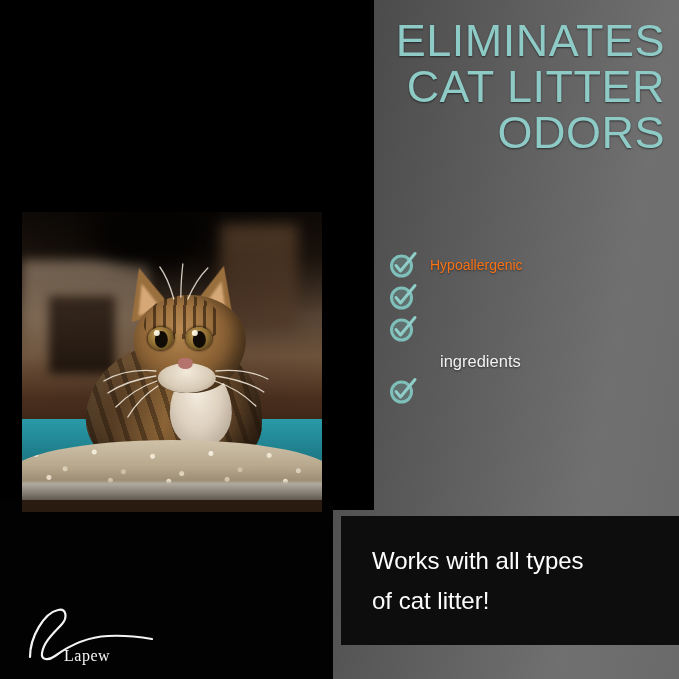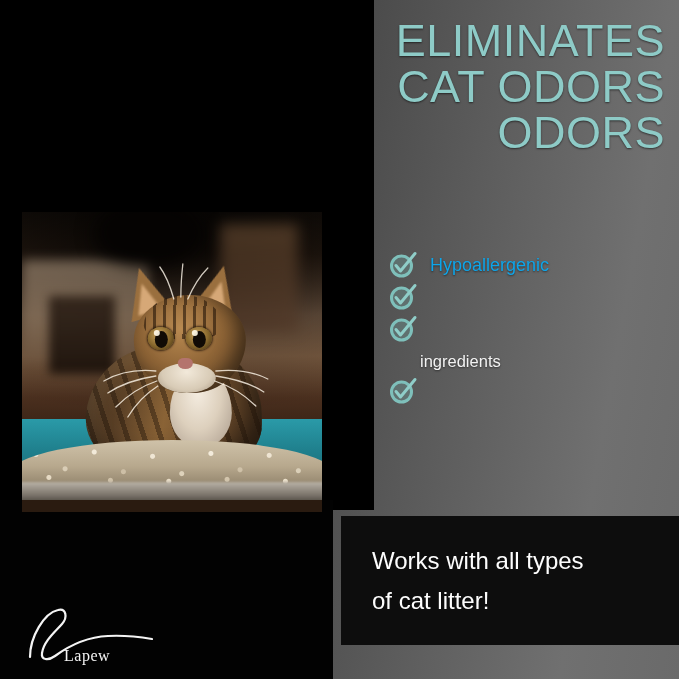--- a/index.html
+++ b/index.html
@@ -283,31 +283,31 @@
   }
   .check-icon {
     flex: 0 0 auto;
     width: 30px;
     height: 30px;
     position: relative;
     margin-right: 12px;
   }
   .check-icon svg { display: block; }
   .benefit-text {
-    color: #0ea5e9;
-    font-size: 18px;
+    color: #f97316;
+    font-size: 14px;
     line-height: 30px;
     white-space: nowrap;
     text-shadow: 0 1px 2px rgba(0,0,0,.5);
   }
   .benefit-cont {
     color: #f2f2f2;
     font-size: 16.5px;
     line-height: 30px;
-    margin-left: 32px;
+    margin-left: 52px;
     text-shadow: 0 1px 2px rgba(0,0,0,.5);
   }
 
   
   .callout {
     position: absolute;
     left: 341px;
     top: 516px;
     width: 338px;
     height: 129px;
@@ -398,21 +398,21 @@
       </div>
 
       <div class="litter"></div>
       <div class="pan-rim"></div>
       <div class="pan-front-shadow"></div>
     </div>
   </div>
 
   <div class="headline">
     <span class="hl-line">ELIMINATES</span>
-    <span class="hl-line">CAT ODORS</span>
+    <span class="hl-line">CAT LITTER</span>
     <span class="hl-line">ODORS</span>
   </div>
 
   <div class="benefits">
 
     <div class="benefit-row">
       <span class="check-icon">
         <svg width="30" height="30" viewBox="0 0 30 30">
           <circle cx="13.5" cy="16" r="10" fill="none" stroke="#7fc0bb" stroke-width="3"></circle>
           <circle cx="13.5" cy="16" r="10" fill="rgba(125,190,186,0.25)"></circle>

